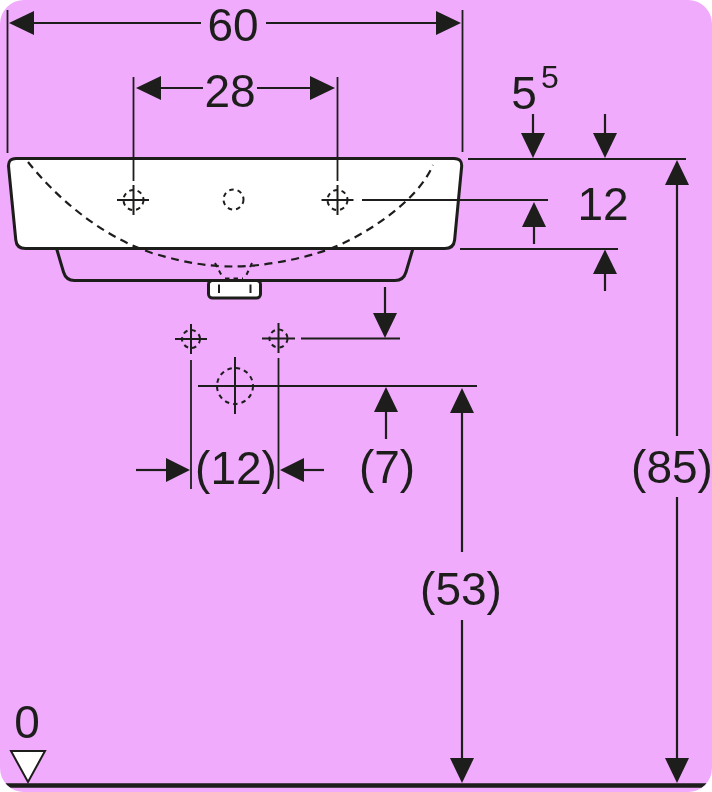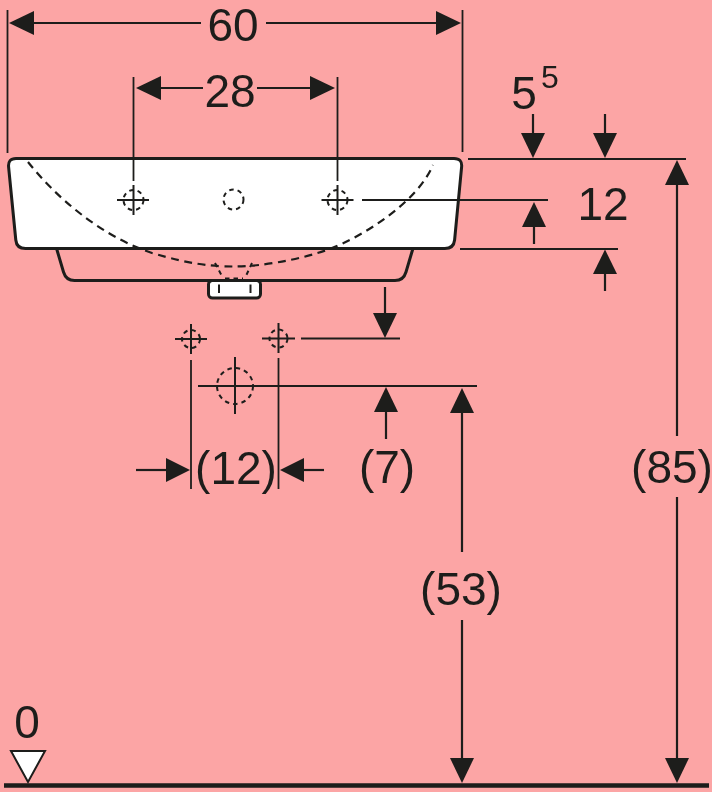--- a/index.html
+++ b/index.html
@@ -4,22 +4,23 @@
 <style>
   html, body {
     margin: 0;
     padding: 0;
     background: #ffffff;
   }
   .stage {
     position: relative;
     width: 712px;
     height: 792px;
-    background: #fca5a5;
+    background: #f0abfc;
     overflow: hidden;
+    border-radius: 24px;
   }
   svg.drawing {
     display: block;
     width: 712px;
     height: 792px;
     color: #1d1d1b;
   }
   svg.drawing text {
     font-family: "Liberation Sans", sans-serif;
     fill: #1d1d1b;

